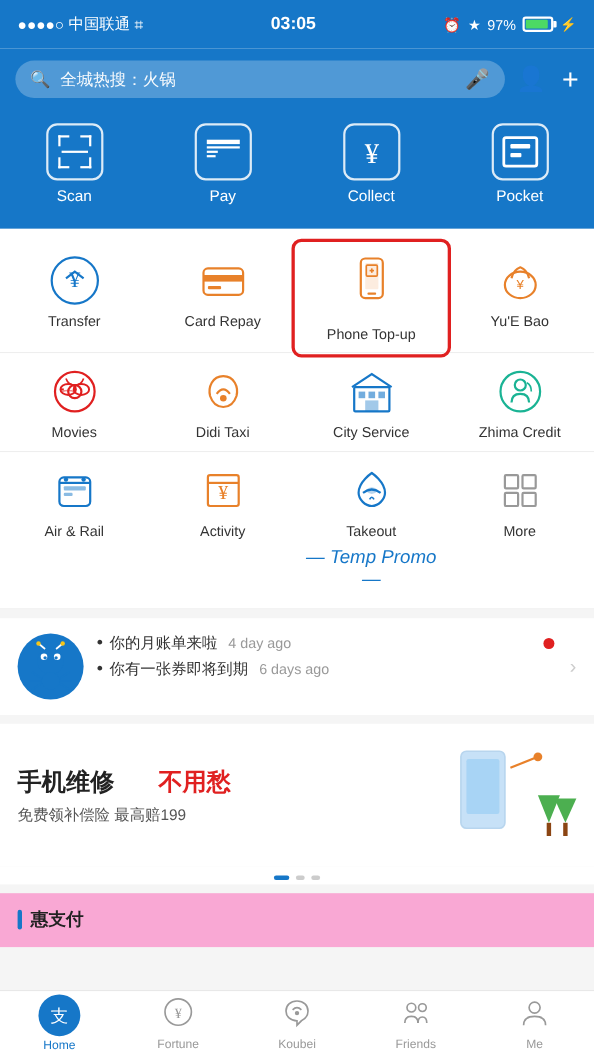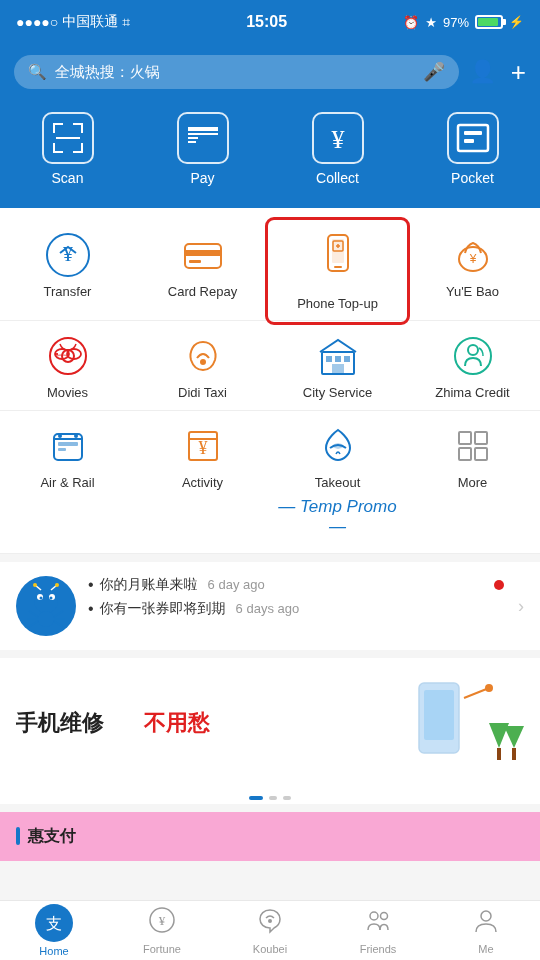--- a/index.html
+++ b/index.html
@@ -214,21 +214,21 @@
   </style>
 </head>
 <body>
 
 <div class="status-bar">
   <div class="status-left">
     <span>●●●●○</span>
     <span>中国联通</span>
     <span>⌗</span>
   </div>
-  <div style="font-size:16px;font-weight:600;">15:05</div>
+  <div style="font-size:16px;font-weight:600;">03:05</div>
   <div class="status-right">
     <span>⏰</span>
     <span>★</span>
     <span>97%</span>
     <div class="battery-icon">
       <div class="battery-fill"></div>
     </div>
     <span style="font-size:12px;">⚡</span>
   </div>
 </div>
@@ -480,36 +480,37 @@
       <line x1="17" y1="38" x2="6" y2="38" stroke="#1677c8" stroke-width="1.5"></line>
       <line x1="17" y1="40" x2="8" y2="46" stroke="#1677c8" stroke-width="1.5"></line>
       <line x1="33" y1="36" x2="42" y2="30" stroke="#1677c8" stroke-width="1.5"></line>
       <line x1="33" y1="38" x2="44" y2="38" stroke="#1677c8" stroke-width="1.5"></line>
       <line x1="33" y1="40" x2="42" y2="46" stroke="#1677c8" stroke-width="1.5"></line>
     </svg>
   </div>
   <div class="news-content">
     <div class="news-item">
       <span>你的月账单来啦</span>
-      <span class="news-time">6 day ago</span>
+      <span class="news-time">4 day ago</span>
     </div>
     <div class="news-item">
       <span>你有一张券即将到期</span>
       <span class="news-time">6 days ago</span>
     </div>
   </div>
   <div class="news-dot"></div>
   <div class="news-arrow">›</div>
 </div>
 
 <div class="promo-banner">
   <div class="promo-text">
     <h2>
       <span>手机维修</span><em>不用愁</em>
     </h2>
+    <p>免费领补偿险 最高赔199</p>
   </div>
   <div class="promo-image">
     <svg width="150" height="90" viewBox="0 0 150 90">
 
       <rect x="50" y="5" width="40" height="70" rx="5" fill="#4a9fe8" opacity="0.3" stroke="#1677c8" stroke-width="1.5"></rect>
       <rect x="55" y="12" width="30" height="50" rx="2" fill="#a8d4f5"></rect>
 
       <line x1="95" y1="20" x2="120" y2="10" stroke="#e8812a" stroke-width="2"></line>
       <circle cx="120" cy="10" r="4" fill="#e8812a"></circle>
 

